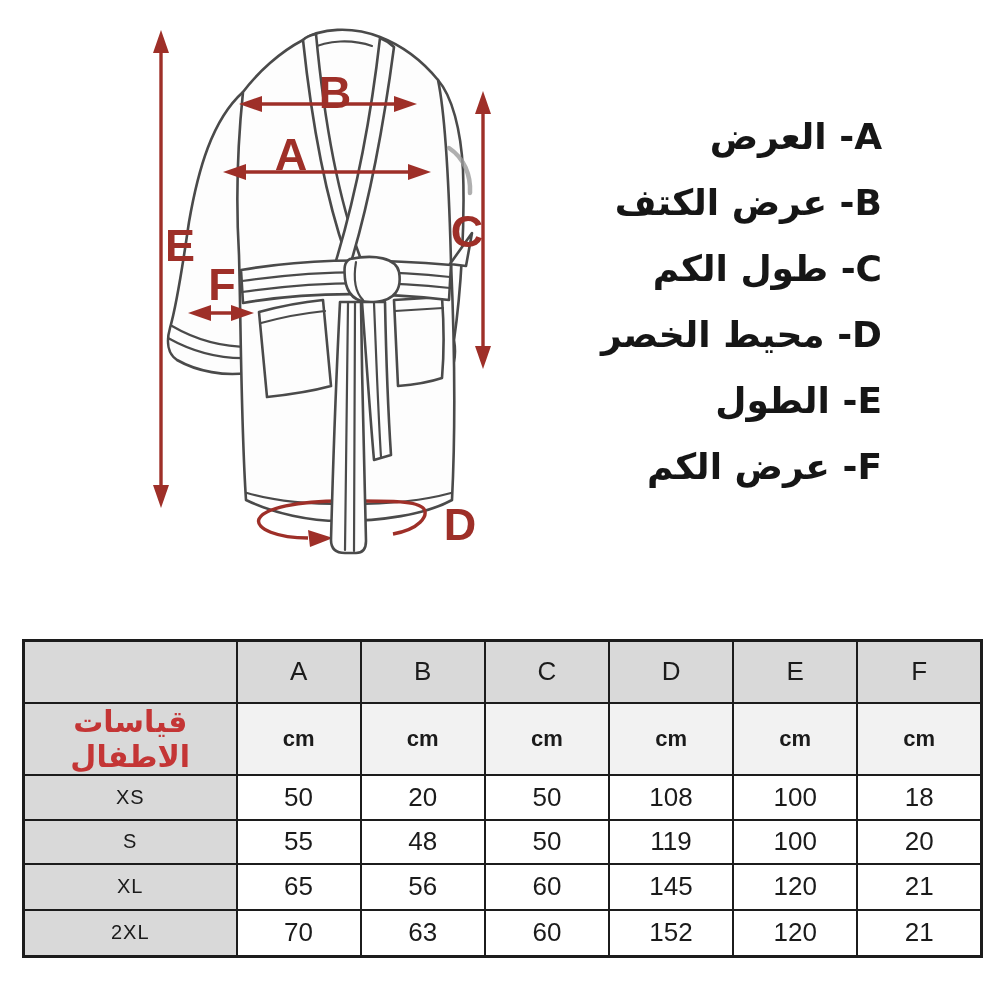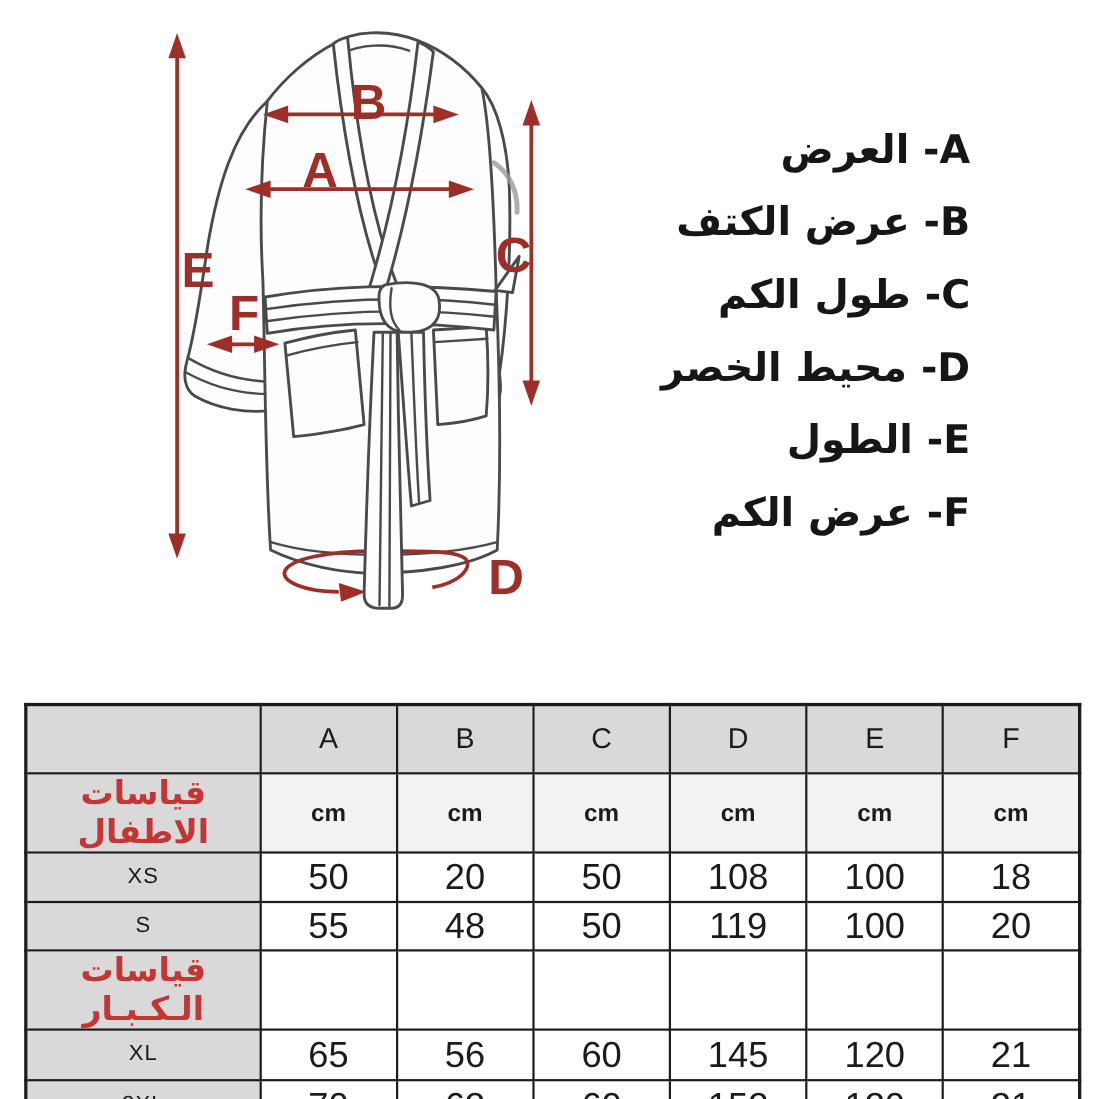--- a/index.html
+++ b/index.html
@@ -50,21 +50,21 @@
   tr.r-head  { height: 62px; }
   tr.r-units { height: 45px; }
   tr.r-xs    { height: 45px; }
   tr.r-s     { height: 44px; }
   tr.r-adult { height: 55px; }
   tr.r-xl    { height: 46px; }
   tr.r-2xl   { height: 47px; }
   td.gray    { background: #d9d9d9; }
   td.colhead { background: #d9d9d9; font-size: 26px; }
   td.units   { background: #f2f2f2; font-weight: bold; font-size: 22px; }
-  td.num     { background: #ffffff; font-size: 33px; }
+  td.num     { background: #ffffff; font-size: 26px; }
   td.blank   { background: #ffffff; }
   td.rlabel  { background: #d9d9d9; font-size: 20px; letter-spacing: 1px; }
   td.section { background: #d9d9d9; color: #c43535; font-weight: bold; font-size: 30px; direction: rtl; font-family: "DejaVu Sans", sans-serif; }
 </style>
 </head>
 <body>
 
 <div id="root">
 
   <svg id="diagram-svg" width="620" height="620" viewBox="0 0 620 620">
@@ -180,29 +180,20 @@
       </tr>
       <tr class="r-s">
         <td class="rlabel">S</td>
         <td class="num">55</td>
         <td class="num">48</td>
         <td class="num">50</td>
         <td class="num">119</td>
         <td class="num">100</td>
         <td class="num">20</td>
       </tr>
-      <tr class="r-adult">
-        <td class="section">قياسات الـكـبـار</td>
-        <td class="blank"></td>
-        <td class="blank"></td>
-        <td class="blank"></td>
-        <td class="blank"></td>
-        <td class="blank"></td>
-        <td class="blank"></td>
-      </tr>
       <tr class="r-xl">
         <td class="rlabel">XL</td>
         <td class="num">65</td>
         <td class="num">56</td>
         <td class="num">60</td>
         <td class="num">145</td>
         <td class="num">120</td>
         <td class="num">21</td>
       </tr>
       <tr class="r-2xl">

